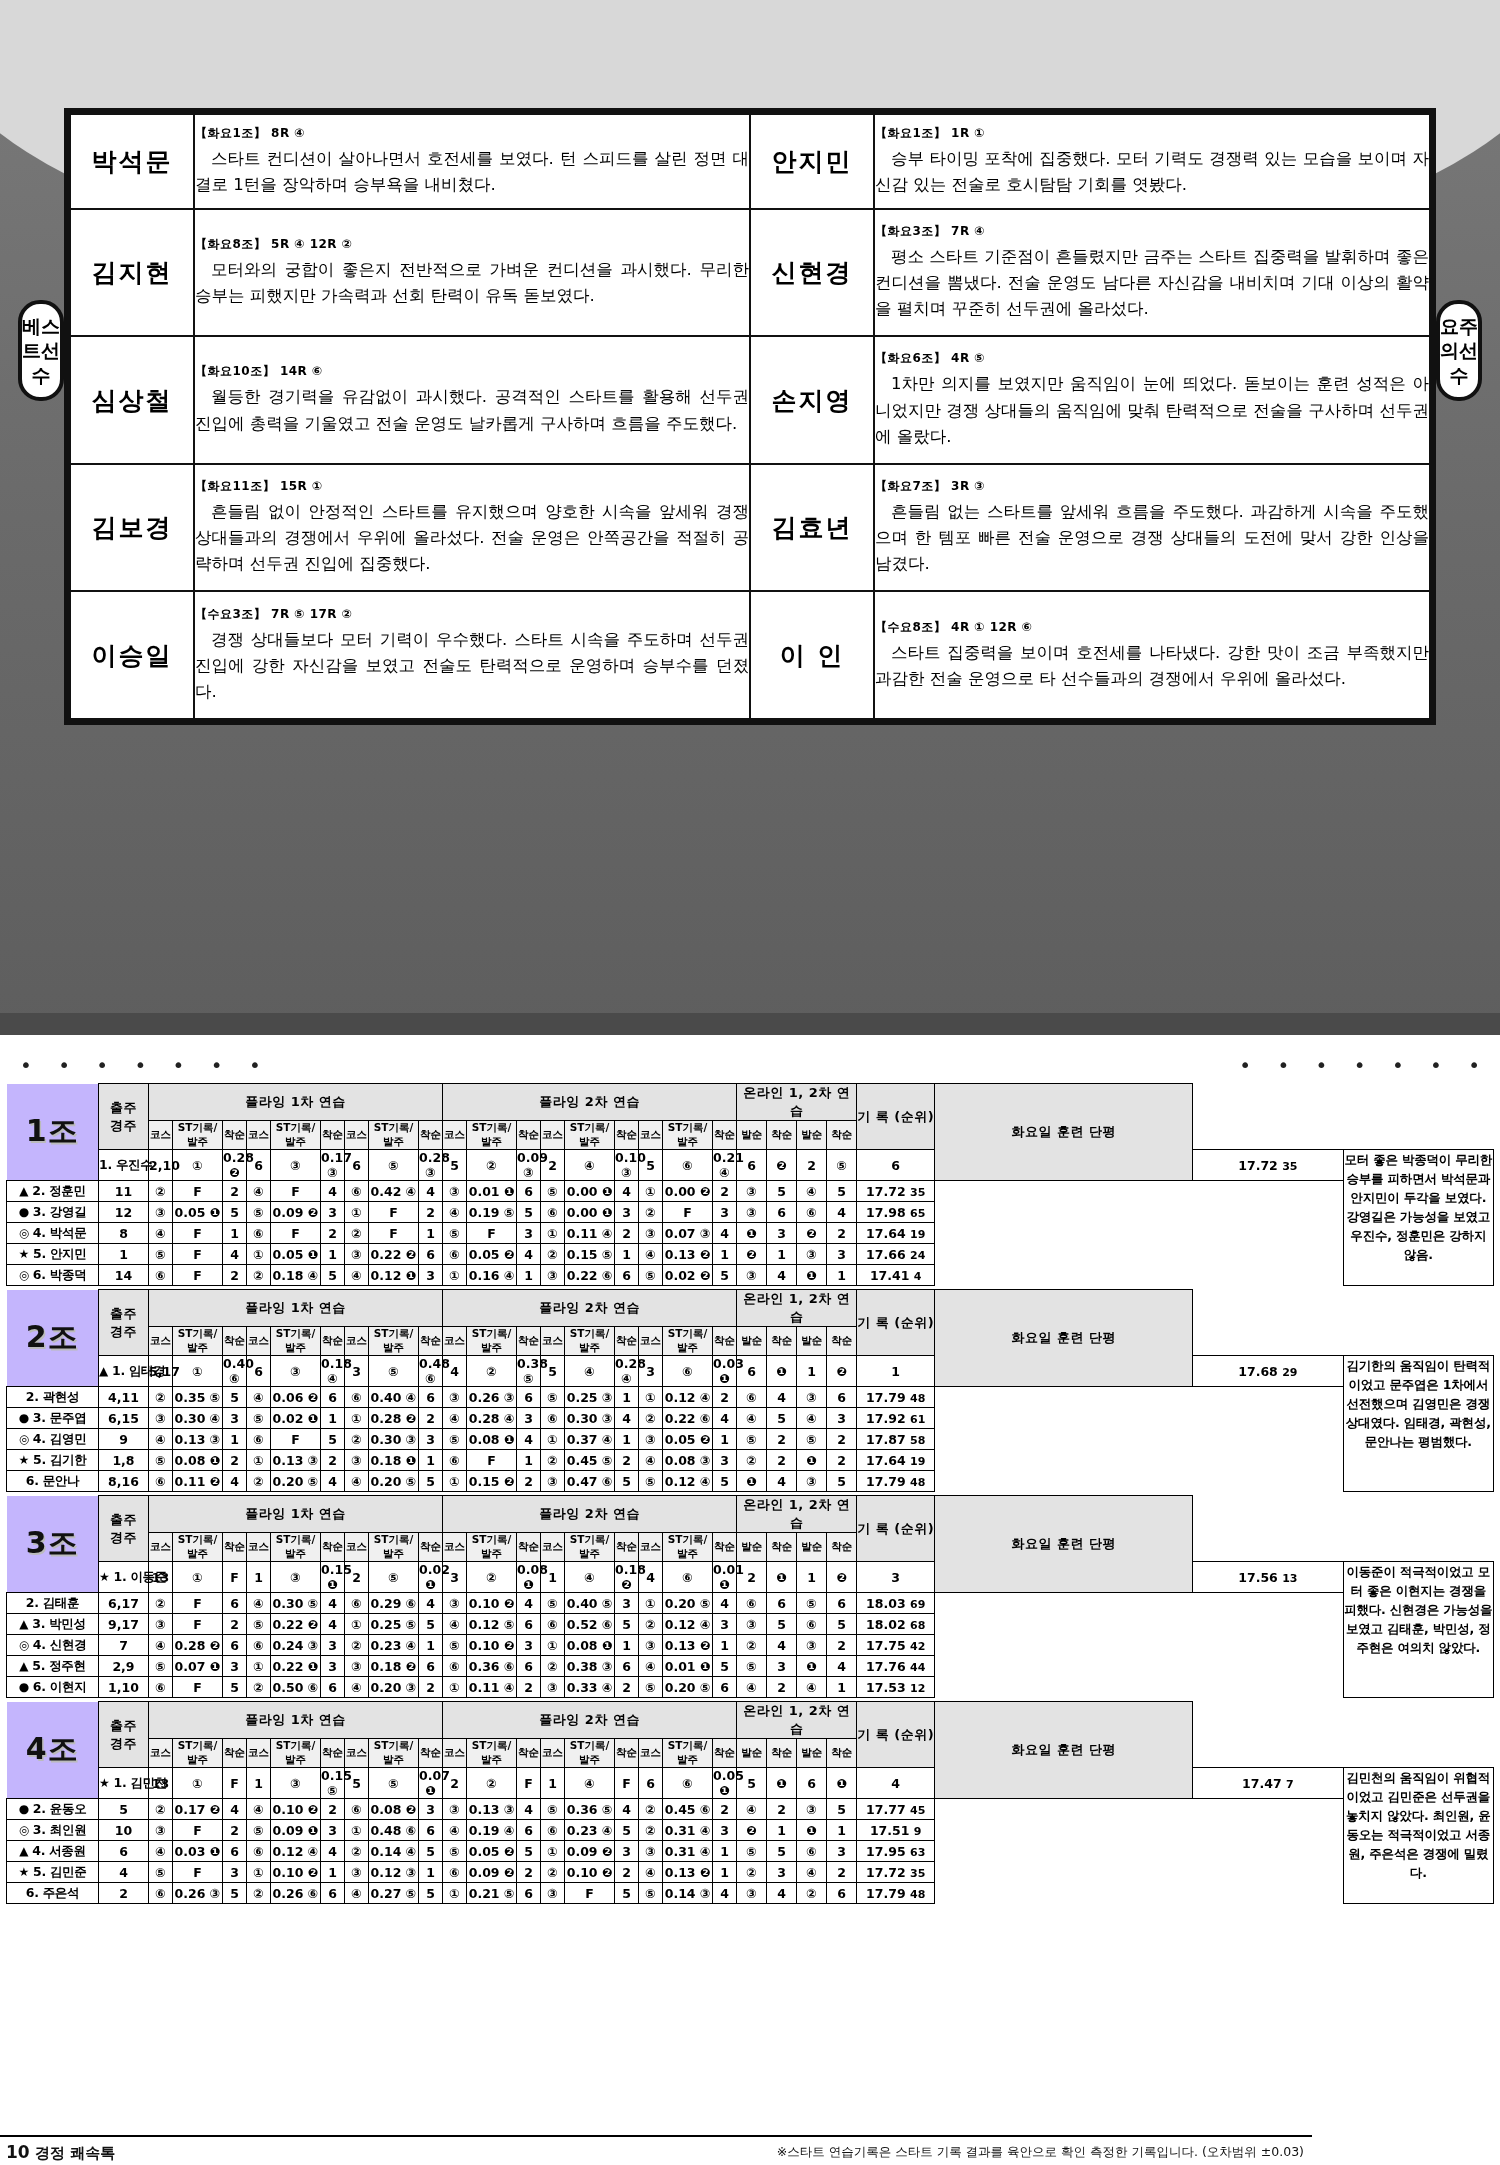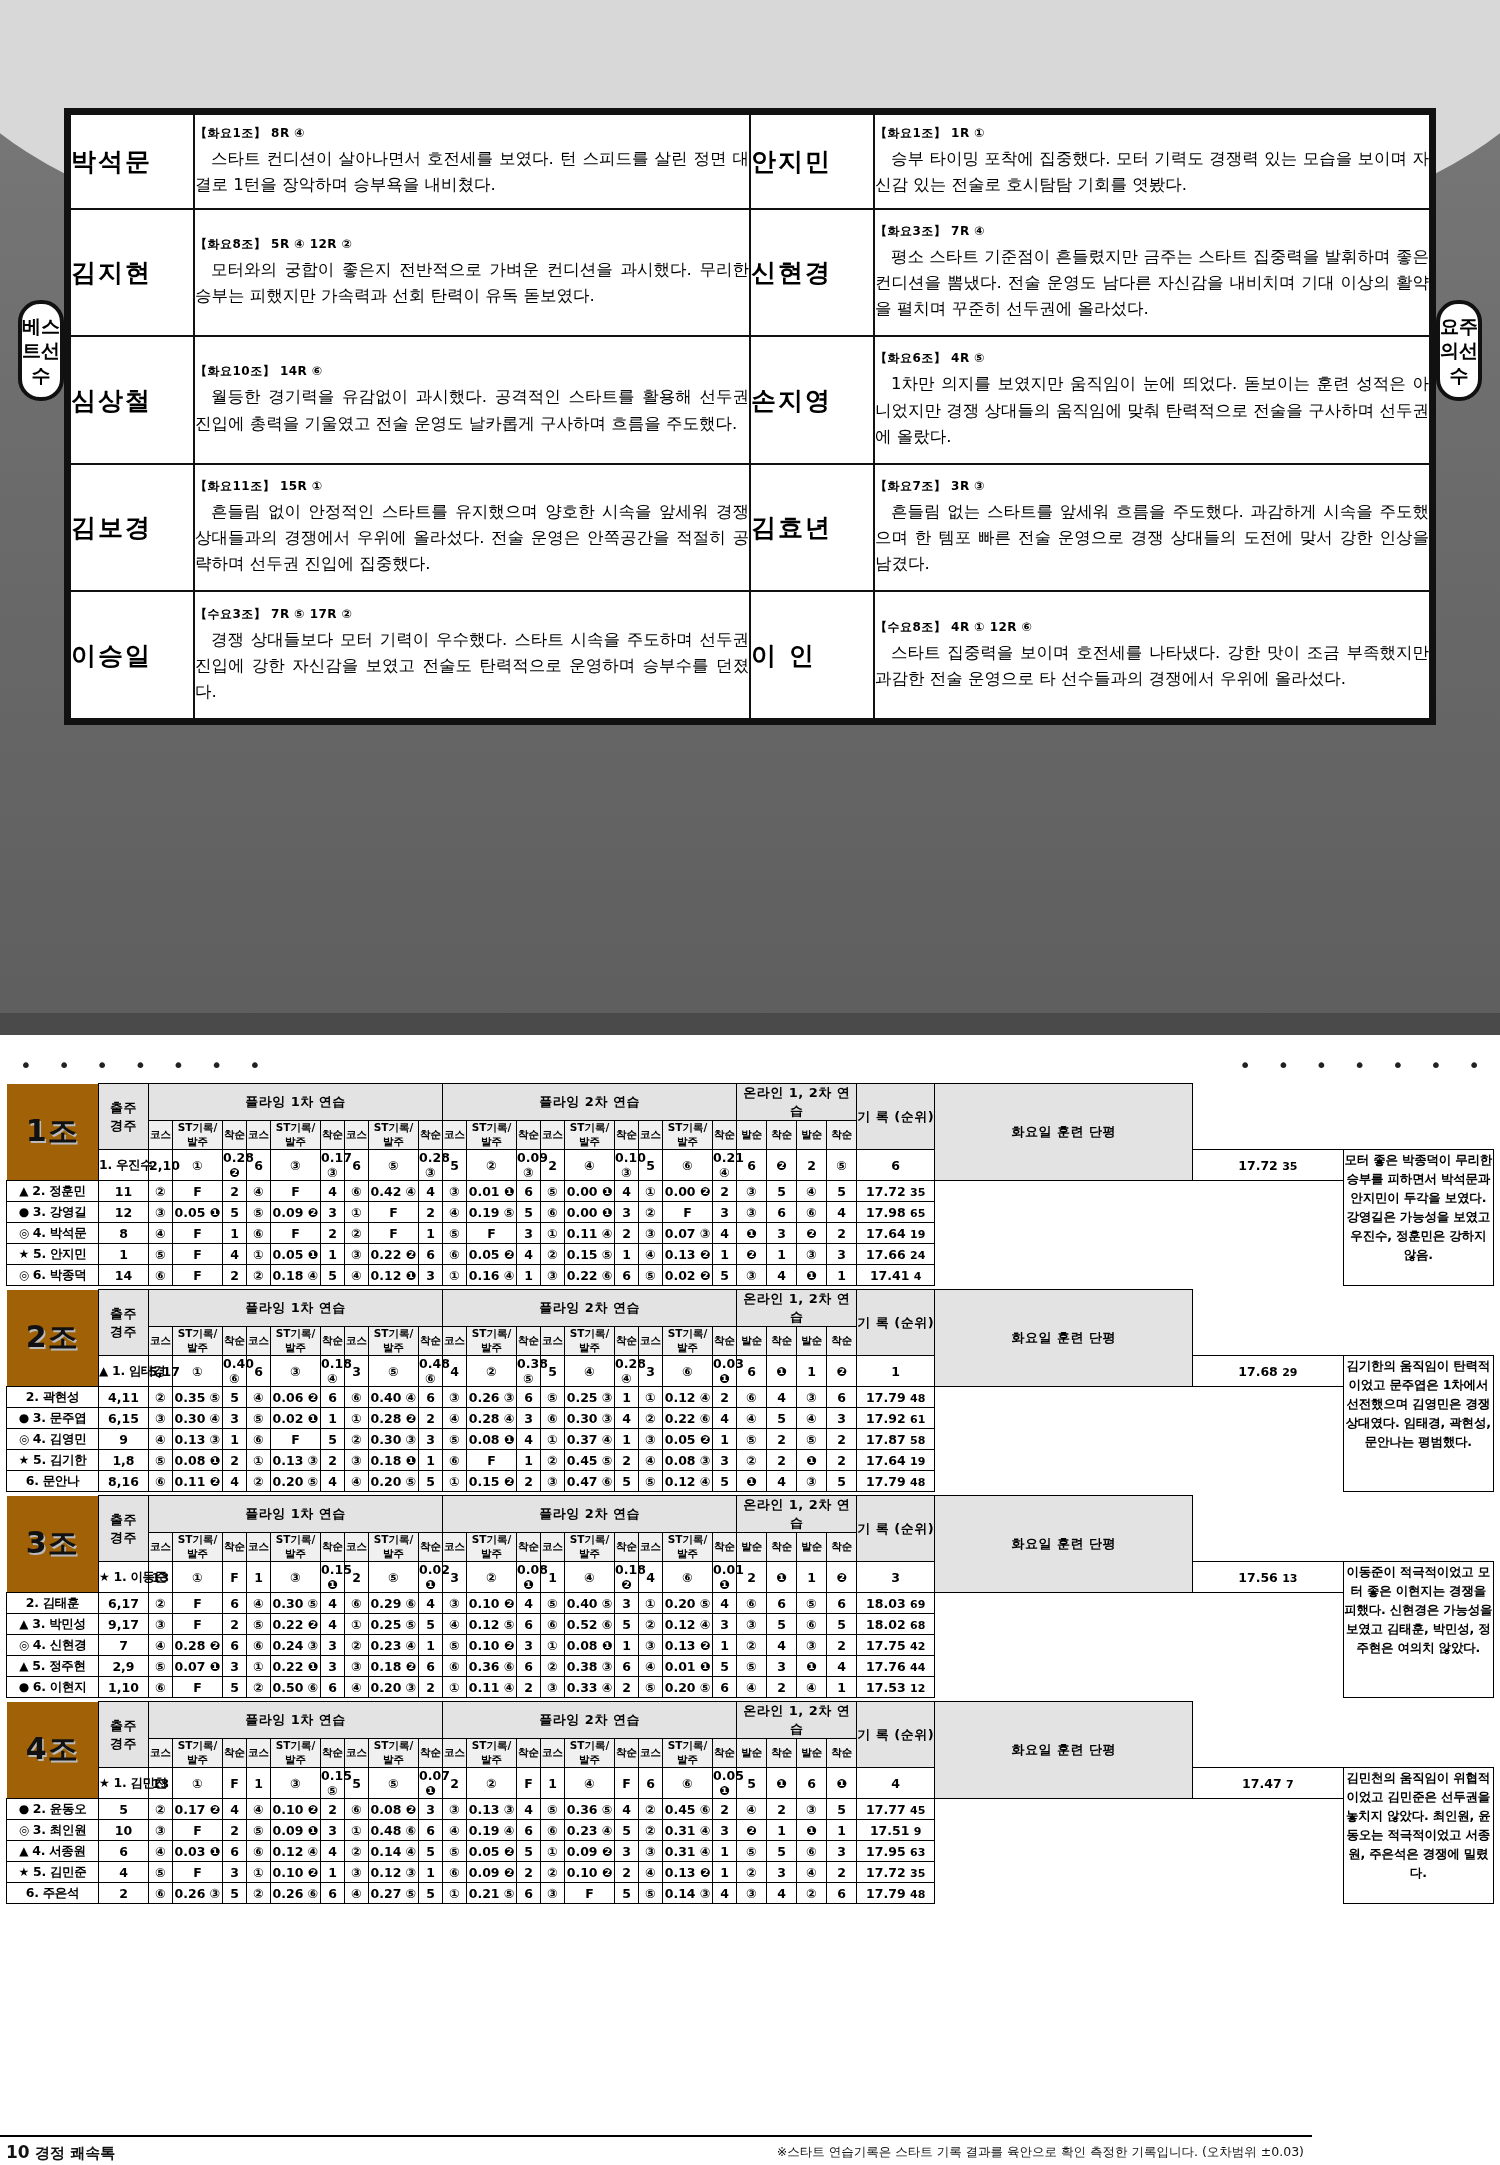--- a/index.html
+++ b/index.html
@@ -66,20 +66,21 @@
     border-collapse: collapse;
     table-layout: fixed;
   }
   .best-table td {
     border: 2px solid #111;
     vertical-align: middle;
     padding: 0;
   }
   .name-cell {
     width: 124px;
+    text-align: center;
     font-size: 25px;
     font-weight: bold;
     letter-spacing: 2px;
     color: #000;
   }
   .desc-cell {
     padding: 8px 12px 10px 12px;
   }
   .desc-head {
     font-size: 12px;
@@ -165,21 +166,21 @@
     color: #000;
     font-weight: bold;
   }
   .hdr-row th {
     background: #e3e3e3;
     font-size: 13px;
     height: 19px;
     letter-spacing: 0.5px;
   }
   .hdr-row th.grpname {
-    background: #a16207;
+    background: #c4b5fd;
     border: none;
   }
   .grpname-box {
     font-size: 30px;
     font-weight: bold;
     color: #111;
     letter-spacing: 1px;
     text-shadow: 1.5px 1.5px 0 #bbb;
   }
   .sub-row th {

